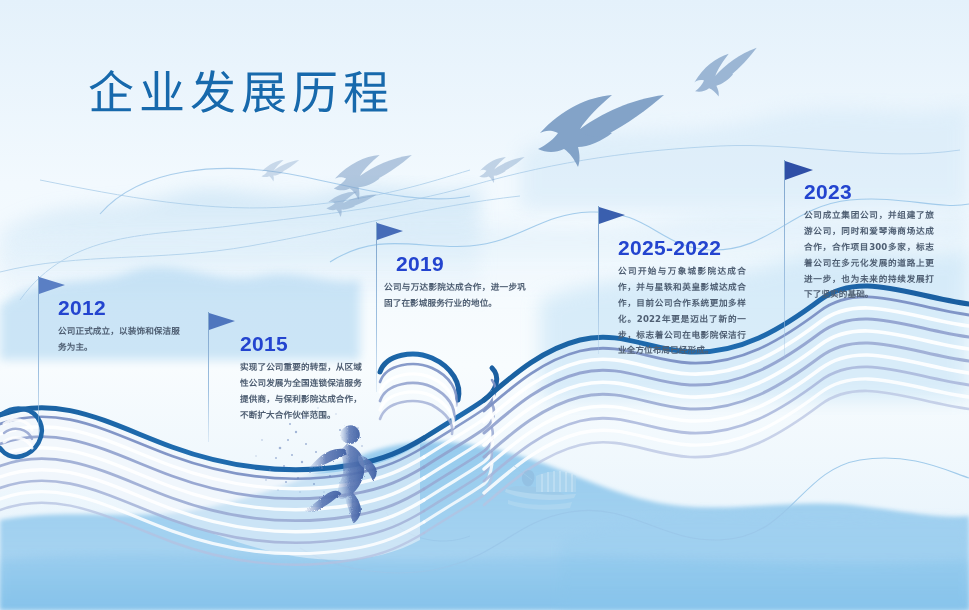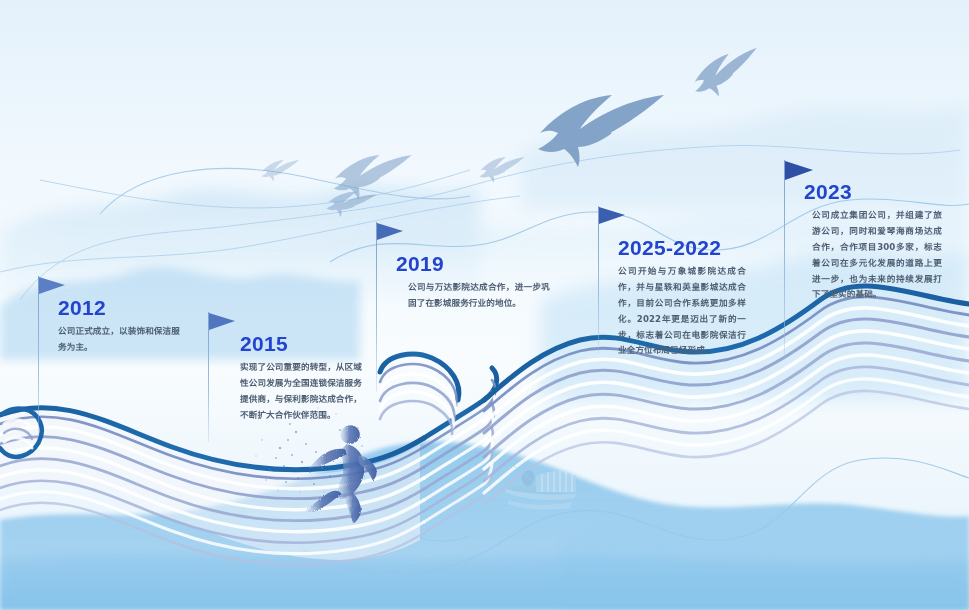--- a/index.html
+++ b/index.html
@@ -54,31 +54,31 @@
   #ms-2012 .desc{left:20px;top:48px;width:122px;}
 
   #ms-2015{left:208px;top:312px;}
   #ms-2015 .flagpole{height:130px;}
   #ms-2015 .year{left:32px;top:20px;}
   #ms-2015 .desc{left:32px;top:48px;width:122px;}
 
   #ms-2019{left:376px;top:222px;}
   #ms-2019 .flagpole{height:170px;}
   #ms-2019 .year{left:20px;top:30px;}
-  #ms-2019 .desc{left:32px;top:58px;width:142px;}
+  #ms-2019 .desc{left:8px;top:58px;width:142px;}
 
   #ms-2021{left:598px;top:206px;}
   #ms-2021 .flagpole{height:148px;}
   #ms-2021 .year{left:20px;top:30px;}
   #ms-2021 .desc{left:20px;top:58px;width:128px;}
 
   #ms-2023{left:784px;top:160px;}
   #ms-2023 .flagpole{height:200px;}
   #ms-2023 .year{left:20px;top:20px;}
-  #ms-2023 .desc{left:20px;top:48px;width:130px;margin-left:8px;}
+  #ms-2023 .desc{left:20px;top:48px;width:130px;}
 
   #ms-2023 .year{color:#2344cf;}
 </style>
 </head>
 <body>
 
 <div id="stage">
 
   <svg class="bg-svg" viewBox="0 0 969 610" preserveAspectRatio="none" aria-hidden="true">
     <defs>
@@ -416,20 +416,21 @@
         <path d="M554,471 L554,492"></path>
           <path d="M560,471 L560,492"></path>
         <path d="M566,472 L566,492"></path>
           <path d="M572,474 L572,492"></path>
       </g>
 
       <path d="M508,500 C526,506 554,506 572,502 L570,508 C550,511 524,510 508,504 Z" fill="#c6e2f3" opacity=".55"></path>
     </g>
   </svg>
 
+  <div id="title">企业发展历程</div>
 
   <div class="milestone" id="ms-2012">
     <div class="flagpole"></div>
     <div class="flag">
       <svg width="30" height="20" viewBox="0 0 30 20">
           <path d="M0,1 L26,9 L0,18 Z" fill="#5a7fc4"></path>
         </svg>
     </div>
     <div class="year">2012</div>
     <div class="desc">公司正式成立，以装饰和保洁服务为主。</div>

